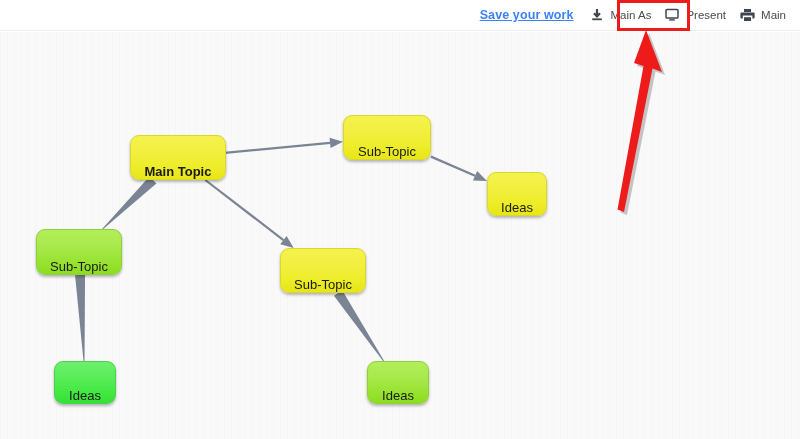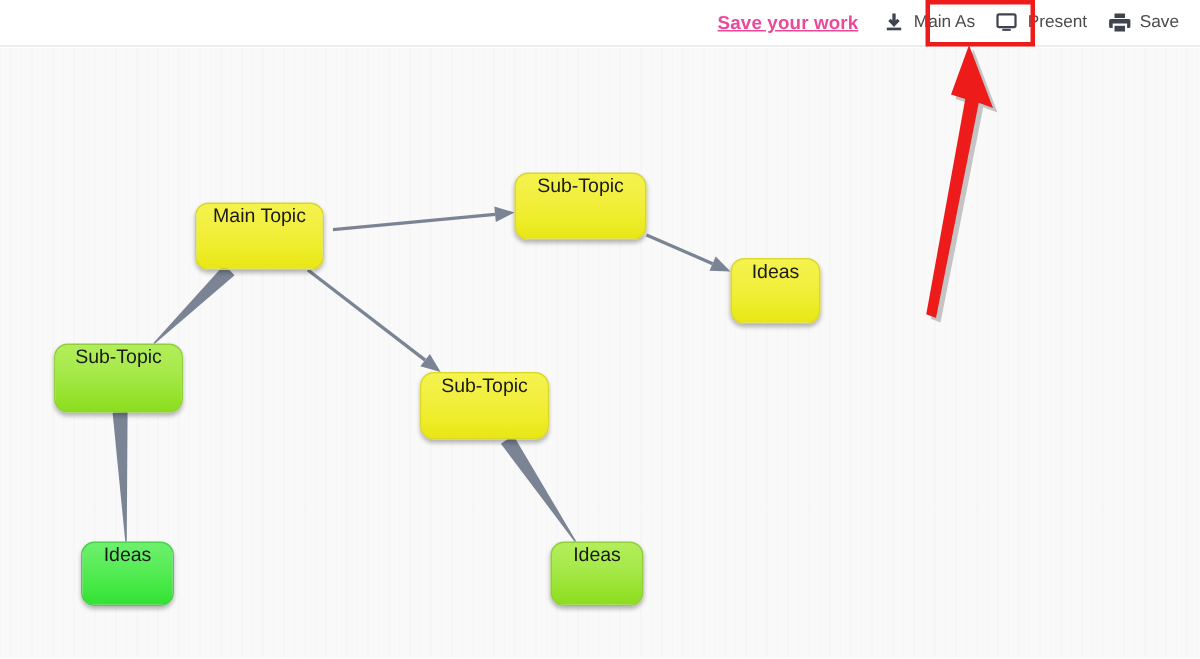--- a/index.html
+++ b/index.html
@@ -35,21 +35,21 @@
   }
   #toolbar::after {
     content: "";
     position: absolute;
     left: 0; right: 0; bottom: -1px;
     height: 1px;
     background: #eeeeee;
   }
 
   .save-link {
-    color: #ec4899;
+    color: #3b82f6;
     font-size: 12.5px;
     font-weight: bold;
     text-decoration: underline;
     letter-spacing: 0.1px;
     margin-right: 16px;
     cursor: pointer;
     white-space: nowrap;
   }
 
   .tb-item {
@@ -93,21 +93,21 @@
   #edges {
     position: absolute;
     left: 0; top: 0;
     width: 800px; height: 407px;
   }
 
   
   .node {
     position: absolute;
     display: flex;
-    align-items: flex-start;
+    align-items: flex-end;
     justify-content: center;
     border-radius: 9px;
     font-size: 13px;
     color: #1a1a1a;
     text-align: center;
     box-sizing: border-box;
     box-shadow: 0 2px 3px rgba(0,0,0,0.28);
     cursor: pointer;
     user-select: none;
   }
@@ -169,21 +169,21 @@
 
     <div class="tb-item">
       <span class="tb-ico">
         <svg width="15" height="14" viewBox="0 0 15 14">
           <rect x="4" y="1" width="7" height="3" fill="#3d4550"></rect>
           <path d="M1.4 4.6 h12.2 a1 1 0 0 1 1 1 v4 a1 1 0 0 1 -1 1 h-1.2
                    v-3 h-9.6 v3 h-1.4 a1 1 0 0 1 -1 -1 v-4 a1 1 0 0 1 1 -1 z" fill="#3d4550"></path>
           <rect x="4" y="9.2" width="7" height="3.8" fill="#3d4550"></rect>
         </svg>
       </span>
-      <span class="tb-label">Save</span>
+      <span class="tb-label">Main</span>
     </div>
   </div>
 
   <div id="canvas">
     <svg id="edges" viewBox="0 0 800 407" preserveAspectRatio="none">
         <g>
           <line x1="222" y1="121.13981042654028" x2="330.0580088121937" y2="110.89734513628495" stroke="#7b8494" stroke-width="2.2"></line>
           <polygon points="343,109.67061611374407 330.54870042121007,116.07414161140747 329.5673172031773,105.72054866116244" fill="#7b8494"></polygon>
         </g>
         <g>
@@ -198,21 +198,21 @@
           <polygon points="487,148.96153846153845 473.00465530497104,148.54883170447667 477.1500653981251,139.0107199857151" fill="#7b8494"></polygon>
         </g>
         <g>
           <polygon points="75.06274761460418,243.2296424666558 85.05219491413146,242.7703575333442 84.51096661784993,328.9770357533344 83.51202188789719,329.0229642466656" fill="#7b8494"></polygon>
         </g>
         <g>
           <polygon points="333.91242840083675,263.7820552800519 342.2215001705918,258.2179447199481 384.0181321599163,328.7217944719948 383.1872249829408,329.2782055280052" fill="#7b8494"></polygon>
         </g>
       </svg>
     <div id="node-layer">
-        <div class="node yellow" style="left: 130px; top: 103px; width: 86px; height: 45px;">
+        <div class="node yellow" style="left: 130px; top: 103px; width: 96px; height: 45px; font-weight: bold;">
           <span>Main Topic</span>
         </div>
         <div class="node yellow" style="left: 343px; top: 83px; width: 88px; height: 45px;">
           <span>Sub-Topic</span>
         </div>
         <div class="node yellow" style="left: 487px; top: 140px; width: 60px; height: 44px;">
           <span>Ideas</span>
         </div>
         <div class="node yellowgreen" style="left: 36px; top: 197px; width: 86px; height: 46px;">
           <span>Sub-Topic</span>

